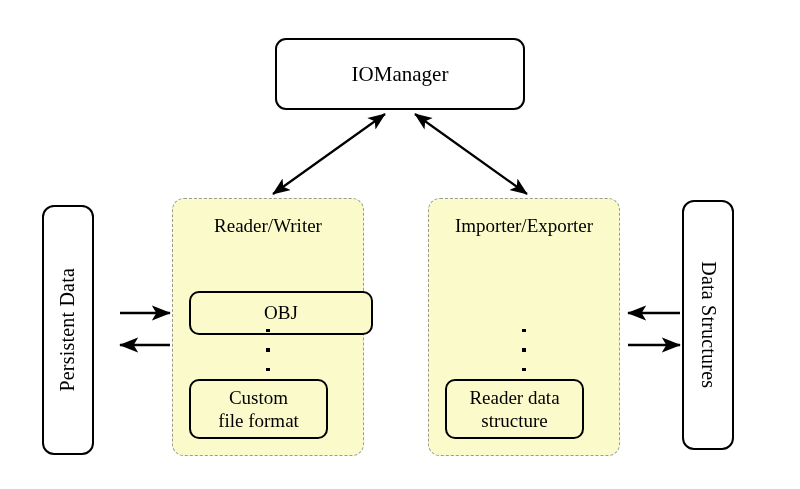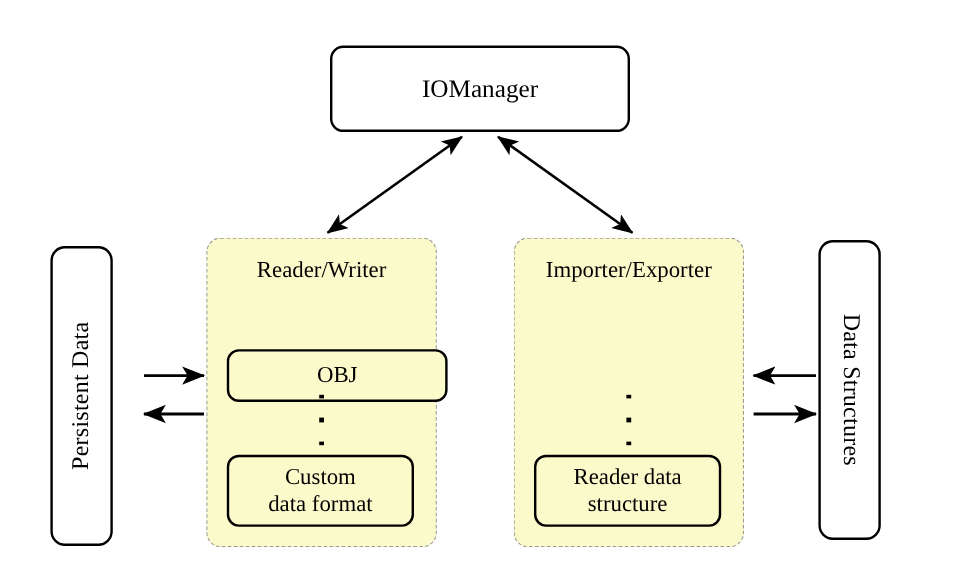--- a/index.html
+++ b/index.html
@@ -129,21 +129,21 @@
   }
   .inner-top {
     left: 16px;
     width: 184px;
     top: 72px;
     height: 44px;
     margin-top: 20px;
   }
   .inner-bottom {
     left: 16px;
-    width: 156px;
+    width: 139px;
     top: 180px;
     height: 60px;
   }
 
   
   .vdots {
     position: absolute;
     left: 0;
     right: 0;
     top: 130px;
@@ -221,21 +221,21 @@
 
     <div class="vdots">
       <i></i>
         <i></i>
         <i></i>
     </div>
 
     <div class="inner-box inner-bottom">
       <span>
         <span>Custom</span><br>
-        <span>data format</span>
+        <span>file format</span>
       </span>
     </div>
   </div>
 
   <div class="panel" id="panel-importer-exporter">
     <div class="panel-title">Importer/Exporter</div>
 
 
     <div class="vdots">
       <i></i>

